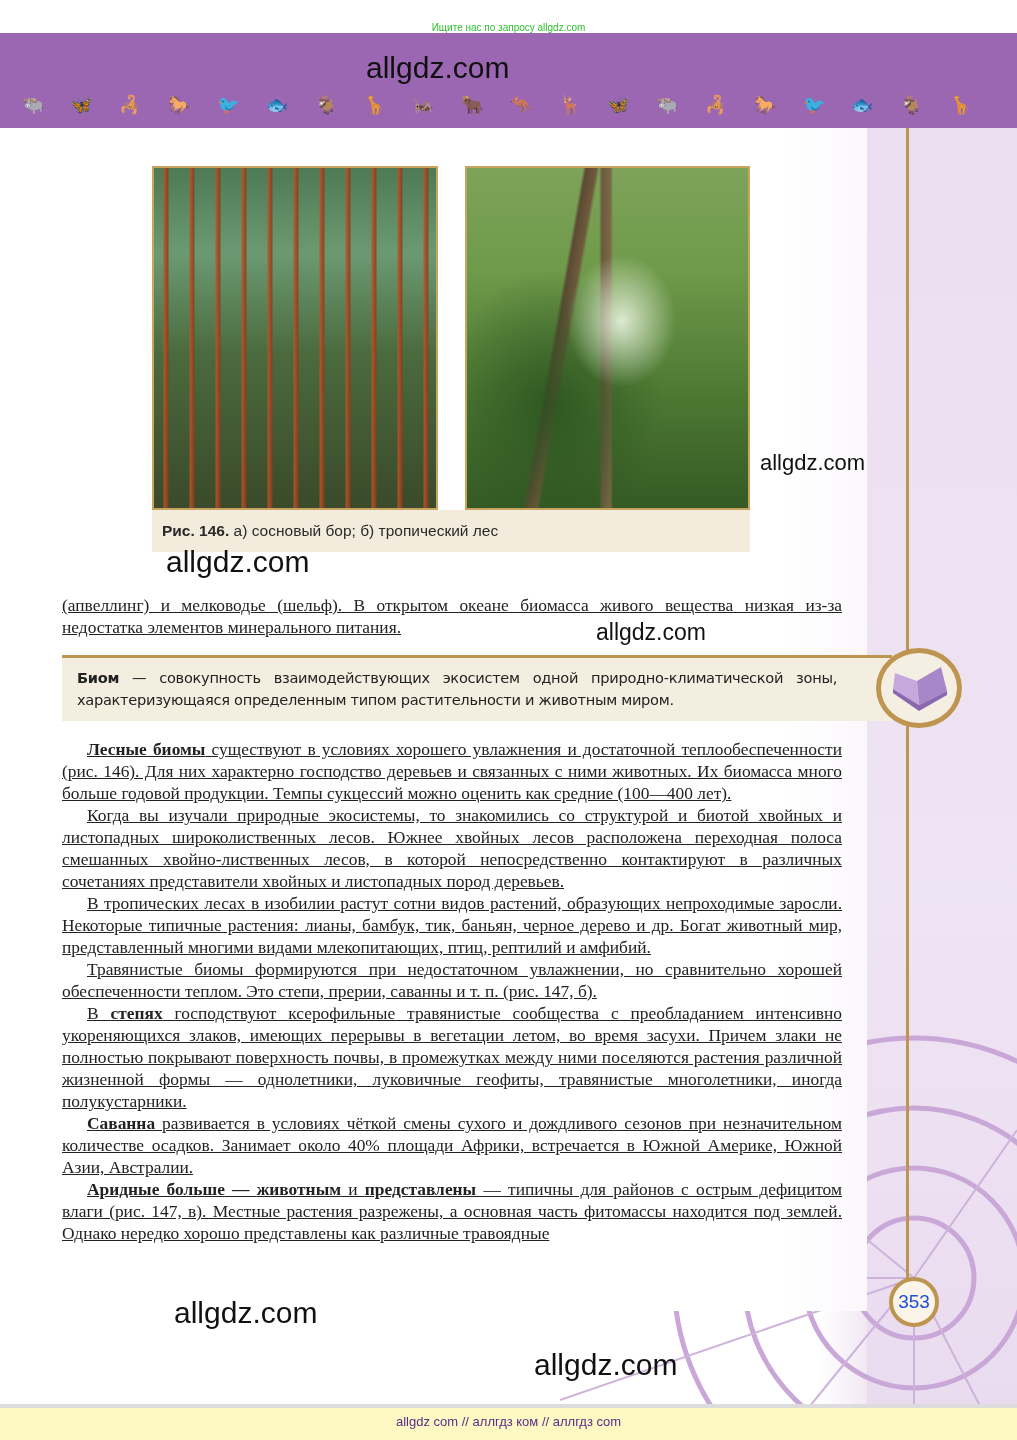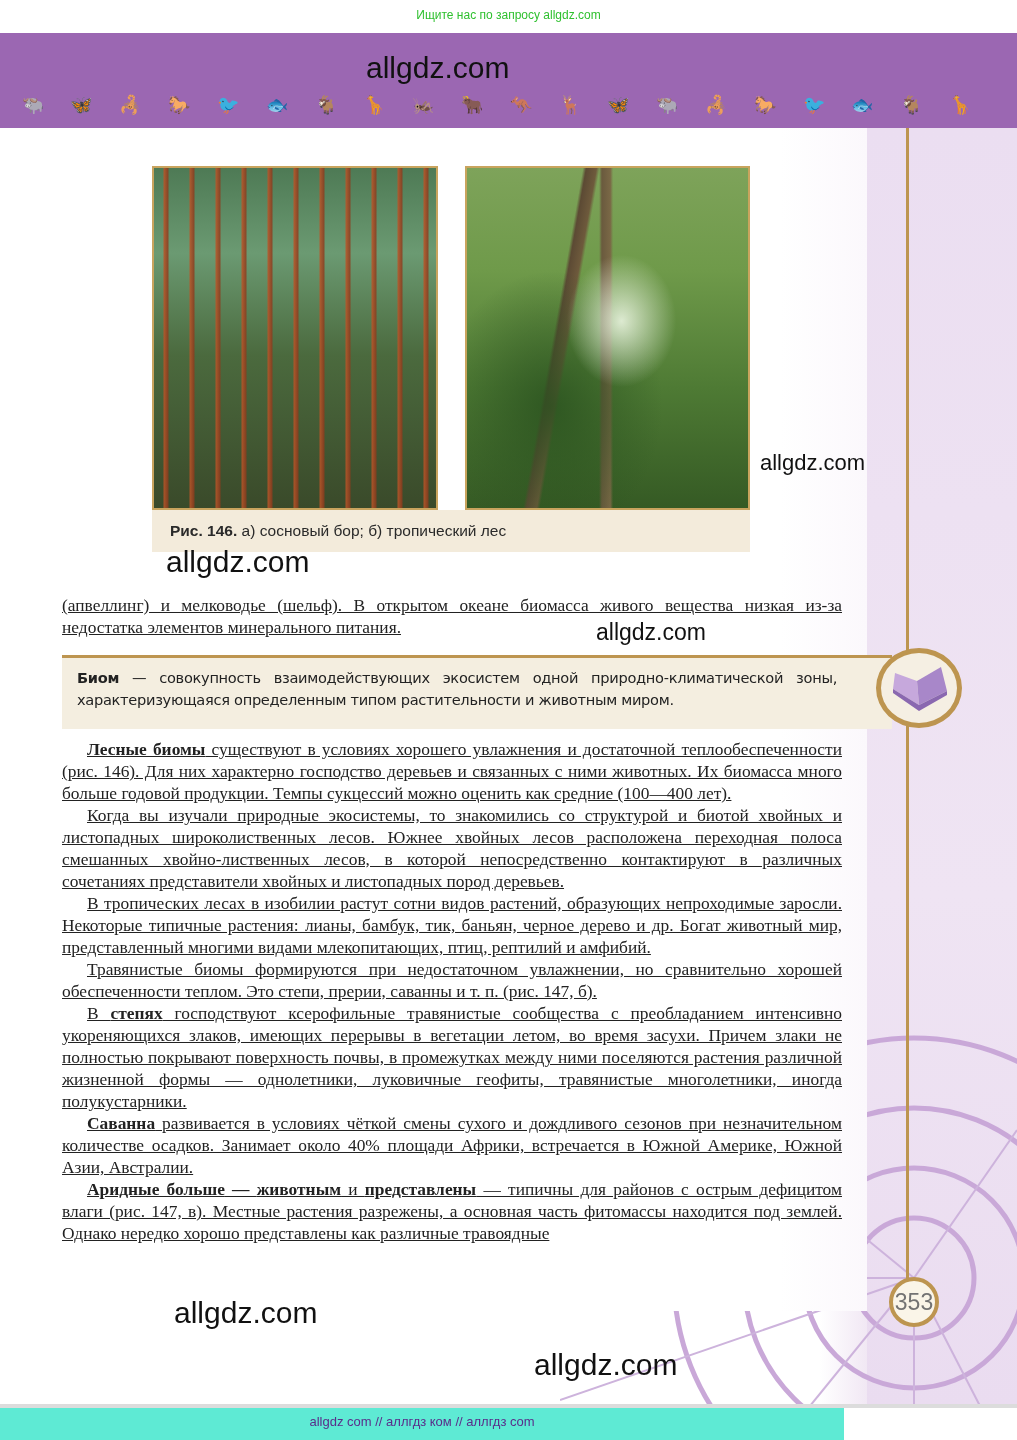--- a/index.html
+++ b/index.html
@@ -2,23 +2,23 @@
 <html><head>
 <meta charset="utf-8">
 <style>
   html, body { margin: 0; padding: 0; }
   body {
     width: 1017px; height: 1440px; position: relative; overflow: hidden;
     background: #ffffff;
     font-family: "Liberation Serif", serif;
   }
   .top-banner {
-    position: absolute; left: 0; top: 0; width: 1017px; height: 20px;
+    position: absolute; left: 0; top: 12px; width: 1017px; height: 20px;
     text-align: center; line-height: 31px;
-    font-family: "Liberation Sans", sans-serif; font-size: 12px; color: #2fc02f;
+    font-family: "Liberation Sans", sans-serif; font-size: 10px; color: #2fc02f;
   }
   .header-band {
     position: absolute; left: 0; top: 33px; width: 1017px; height: 95px;
     background: #9b67b2;
   }
   .header-watermark {
     position: absolute; left: 366px; top: 18px;
     font-family: "Liberation Sans", sans-serif; font-size: 30px; color: #111;
   }
   .animal-row {
@@ -40,21 +40,21 @@
   }
   .spiral { position: absolute; left: 560px; top: 1030px; width: 457px; height: 376px; }
   .content-panel {
     position: absolute; left: 0; top: 128px; width: 867px; height: 1183px;
     background: linear-gradient(90deg, #ffffff 0, #ffffff 780px, #fbf8fc 867px);
   }
   .bottom-shade {
     position: absolute; left: 0; top: 1404px; width: 1017px; height: 4px; background: #dcdcdc;
   }
   .footer {
-    position: absolute; left: 0; top: 1408px; width: 844px; height: 32px; background: #5eead4;
+    position: absolute; left: 0; top: 1408px; width: 1017px; height: 32px; background: #fef9c3;
     text-align: center; line-height: 28px;
     font-family: "Liberation Sans", sans-serif; font-size: 13px; color: #5a2d8a;
   }
 
   .photo {
     position: absolute; top: 166px; height: 344px;
     border: 2px solid #c9a45e; box-sizing: border-box; overflow: hidden;
   }
   .photo-pine { left: 152px; width: 286px;
     background:
@@ -66,56 +66,56 @@
       radial-gradient(ellipse at 55% 45%, rgba(235,245,225,0.9) 0%, rgba(235,245,225,0) 25%),
       radial-gradient(ellipse at 30% 70%, rgba(40,80,30,0.8) 0%, rgba(40,80,30,0) 40%),
       linear-gradient(90deg, transparent 47%, #6a5a3e 48%, #7a6846 51%, transparent 52%),
       linear-gradient(100deg, transparent 34%, #5c4a34 35%, #6e5a3c 38%, transparent 39%),
       linear-gradient(180deg, #7ea35a 0%, #6f9a4a 30%, #4e7a34 65%, #355a24 100%);
   }
   .photo-caption {
     position: absolute; left: 152px; top: 510px; width: 598px; height: 42px;
     background: #f3ebdb;
     font-family: "Liberation Sans", sans-serif; font-size: 15.5px; color: #2a2a2a;
-    line-height: 42px; padding-left: 18px; box-sizing: border-box;
+    line-height: 42px; padding-left: 10px; box-sizing: border-box;
   }
   .photo-caption b { font-weight: bold; }
 
   .wm {
     position: absolute; font-family: "Liberation Sans", sans-serif; color: #111;
   }
 
   .para {
     position: absolute; left: 62px; width: 780px;
     font-size: 17.4px; line-height: 22px; color: #222; text-align: justify;
   }
   .para p { margin: 0; text-indent: 25px; text-align: justify; text-decoration: underline; }
   .para p.noind { text-indent: 0; }
 
   .definition-box {
-    position: absolute; left: 62px; top: 655px; width: 830px; height: 74px;
+    position: absolute; left: 62px; top: 655px; width: 830px; height: 66px;
     background: #f4eee0;
     border-top: 3px solid #bd9550;
     box-sizing: border-box;
   }
   .definition-text {
     position: absolute; left: 15px; top: 9px; width: 760px;
     font-family: "DejaVu Sans", sans-serif; font-size: 14.6px; line-height: 22px; color: #222;
     text-align: justify; letter-spacing: -0.3px;
   }
   .definition-text b { font-weight: bold; }
   .book-circle {
     position: absolute; left: 876px; top: 648px; width: 86px; height: 80px;
     border-radius: 50%; border: 5px solid #bd9550; background: #f5efe3; box-sizing: border-box;
   }
   .page-num-circle {
     position: absolute; left: 889px; top: 1277px; width: 50px; height: 50px;
     border-radius: 50%; border: 4px solid #bd9550; background: #faf5e8; box-sizing: border-box;
     text-align: center; line-height: 42px;
-    font-family: "Liberation Sans", sans-serif; font-size: 23px; color: #737373;
+    font-family: "Liberation Sans", sans-serif; font-size: 19px; color: #1d4ed8;
   }
 </style>
 </head>
 <body>
 
 <div class="top-banner">Ищите нас по запросу allgdz.com</div>
 
 <div class="header-band">
   <div class="header-watermark">allgdz.com</div>
   <div class="animal-row">

